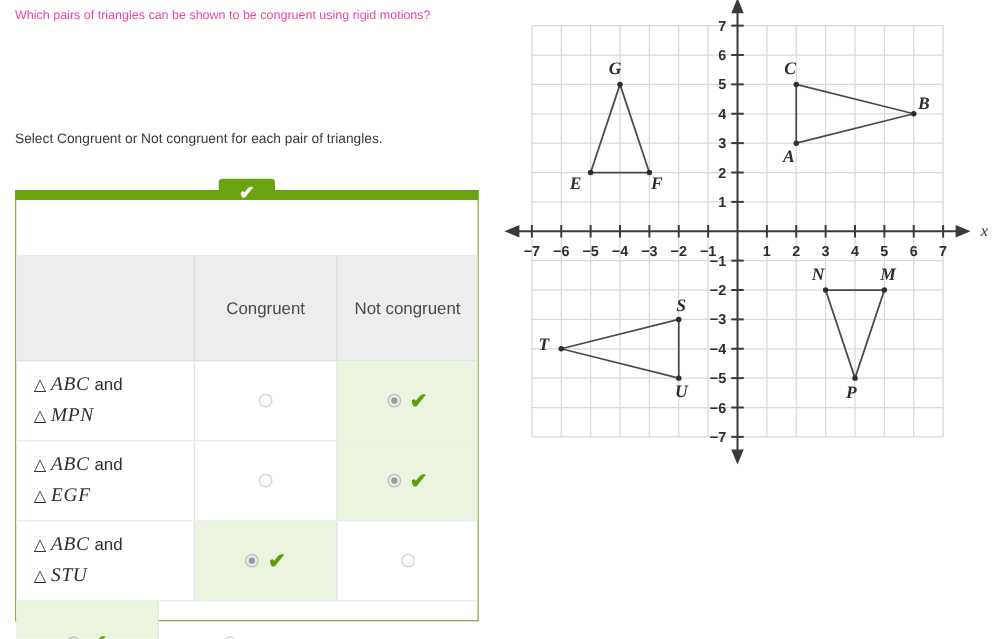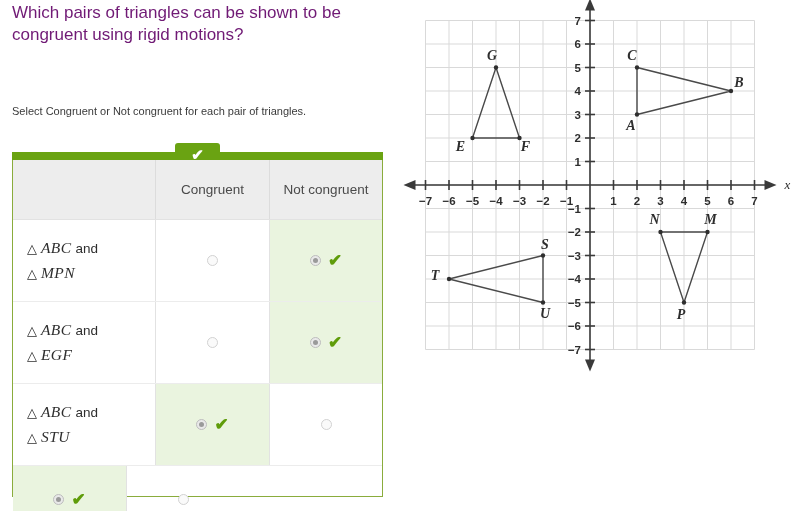--- a/index.html
+++ b/index.html
@@ -10,21 +10,21 @@
     color:#333;
     overflow:hidden;
     position:relative;
   }
   
   #left-panel{
     position:absolute;left:0;top:0;width:400px;height:511px;
   }
   .question-text{
     position:absolute;left:12px;top:2px;width:370px;
-    font-size:17px;line-height:22px;color:#701a75;
+    font-size:10px;line-height:22px;color:#ec4899;
   }
   .instruction-text{
     position:absolute;left:12px;top:100px;width:375px;
     font-size:11px;line-height:22px;color:#3a3a3a;
   }
   
   #green-bar{
     position:absolute;left:12px;top:152px;width:371px;height:8px;
     background:#6aa312;
   }
@@ -38,39 +38,39 @@
   }
   
   #answer-table{
     position:absolute;left:12px;top:160px;width:371px;height:337px;
     border:1px solid #8aac3c;
     border-top:none;
     box-sizing:border-box;
     background:#fff;
   }
   .trow{display:flex;width:100%;box-sizing:border-box;}
-  .head-row{height:60px;background:#ededed;border-bottom:1px solid #e2e2e2;}
+  .head-row{height:85px;background:#ededed;border-bottom:1px solid #e2e2e2;margin-top:44px;}
   .cell-label{
     width:143px;box-sizing:border-box;
     border-right:1px solid #e2e2e2;
     display:flex;align-items:center;
     padding-left:14px;
   }
   .cell-opt{
     width:114px;box-sizing:border-box;
     border-right:1px solid #e2e2e2;
     display:flex;align-items:center;justify-content:center;
     position:relative;
   }
   .cell-opt.last{border-right:none;width:112px;}
   .head-row .cell-opt,.head-row .cell-label{border-right-color:#dcdcdc;}
   .head-txt{
     font-size:13.5px;color:#4a4a4a;text-align:center;line-height:19px;
   }
-  .data-row{height:82px;border-bottom:1px solid #ececec;}
+  .data-row{height:64px;border-bottom:1px solid #ececec;}
   .data-row.last-row{border-bottom:none;height:66px;}
   .pairtext{
     font-family:"Liberation Serif", serif;
     font-size:15.5px;line-height:24px;color:#2e2e2e;
   }
   .pairtext .tri{font-style:normal;font-family:"DejaVu Sans",sans-serif;font-size:13px;}
   .pairtext .vert{font-style:italic;font-weight:400;letter-spacing:.5px;}
   .pairtext .and{font-family:"Liberation Sans",sans-serif;font-style:normal;font-size:13.5px;}
   .sel{background:#eaf4df;}
   .radio{

